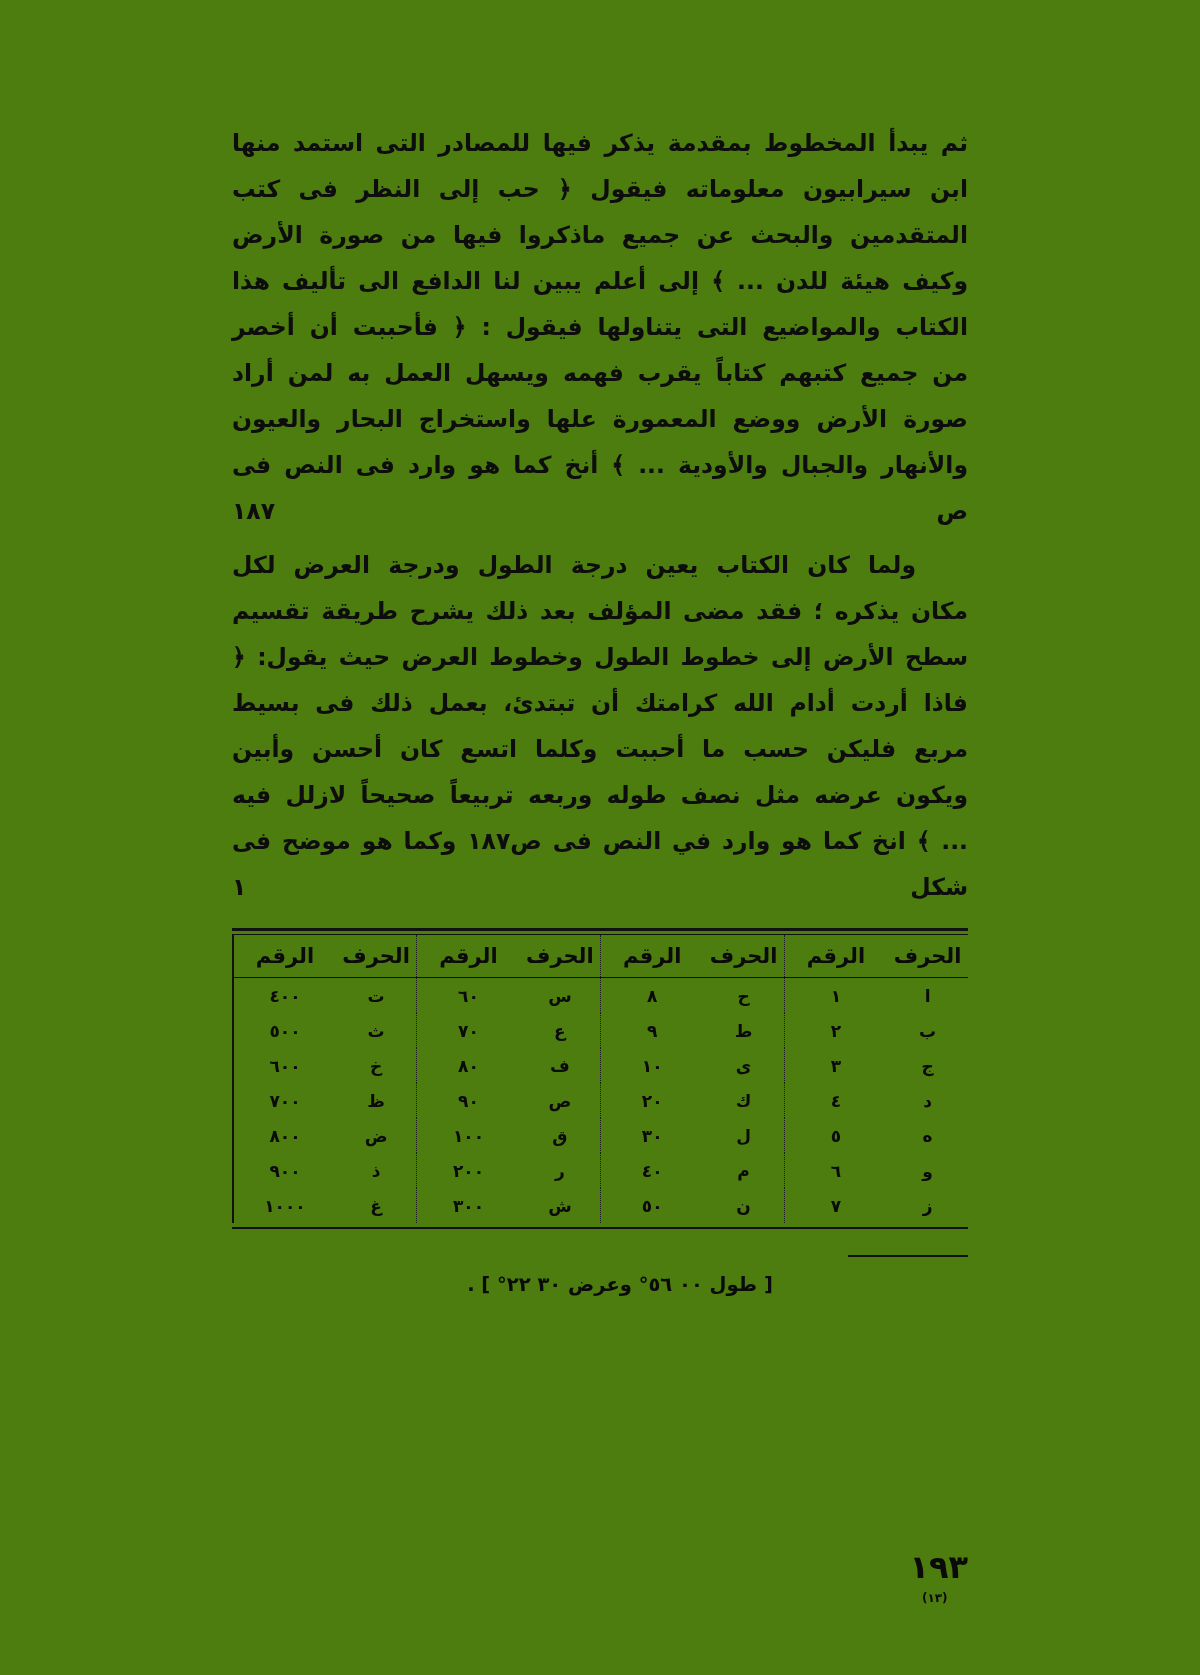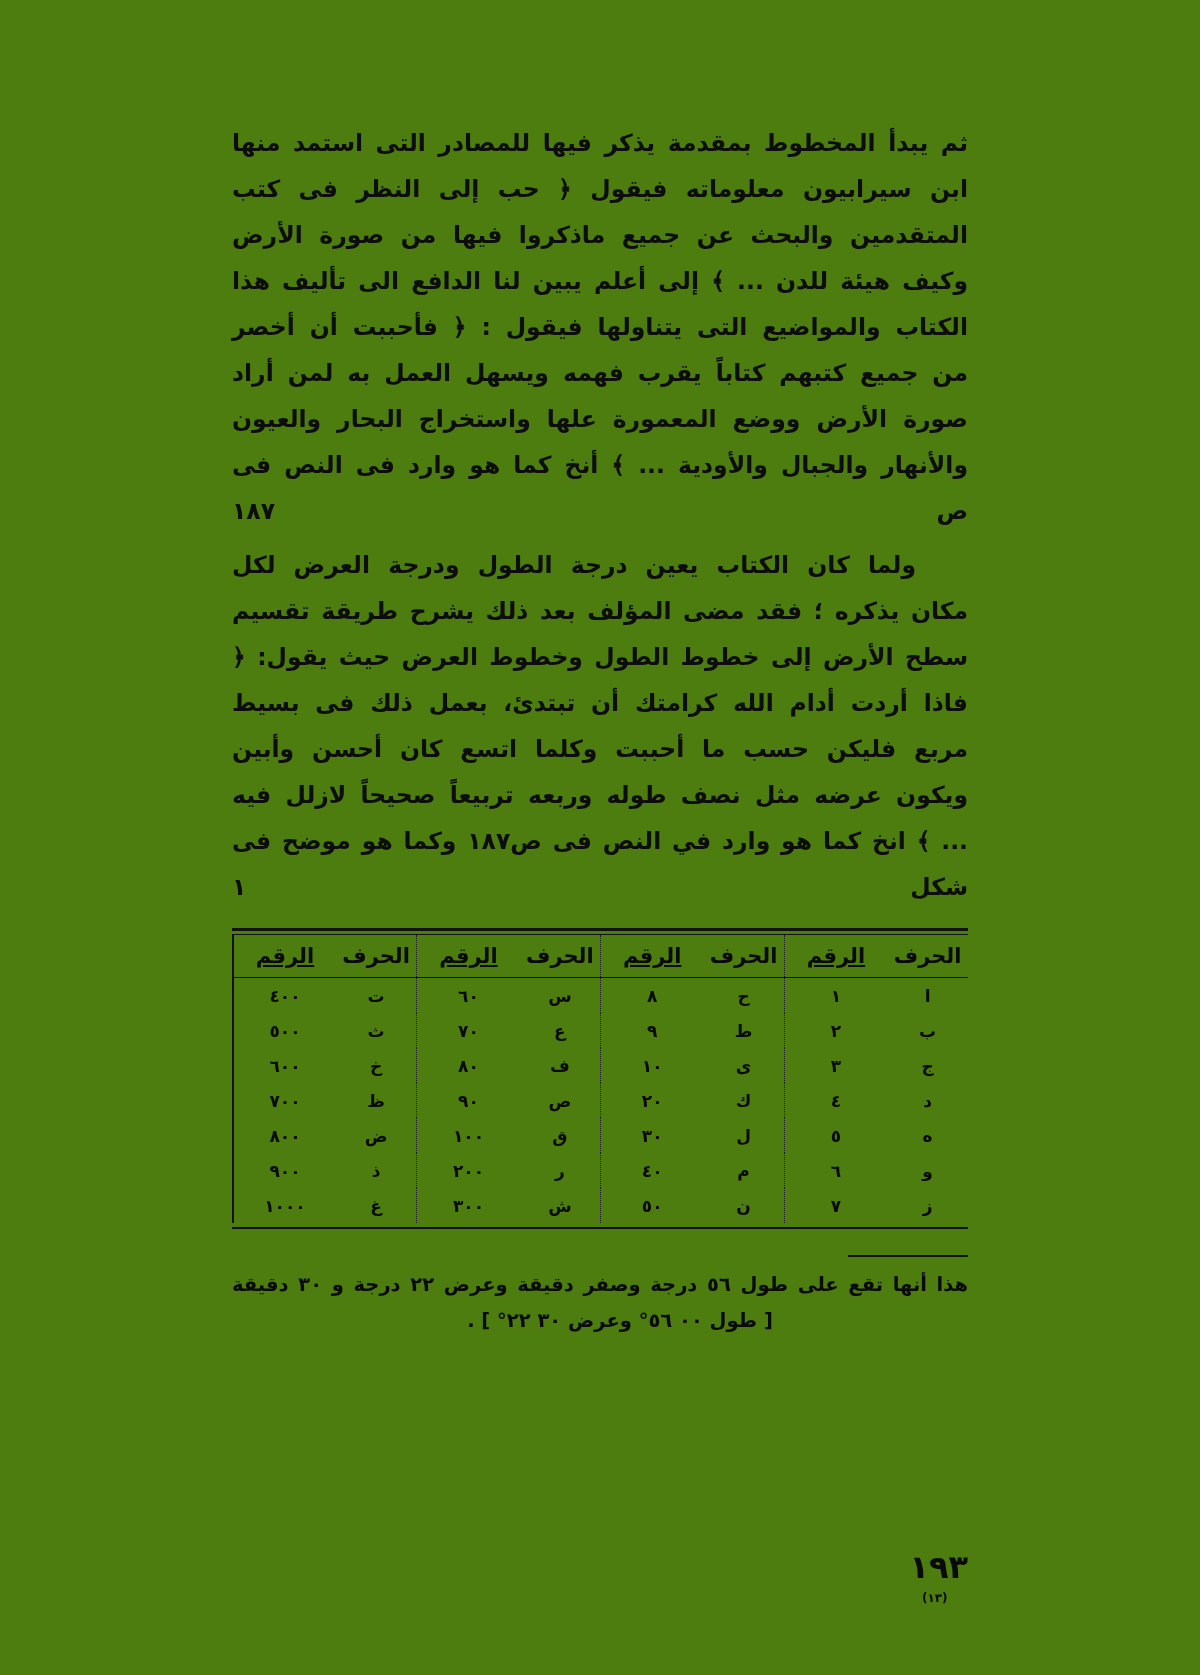--- a/index.html
+++ b/index.html
@@ -89,21 +89,21 @@
   
   table.abjad td.sep-left,
   table.abjad th.sep-left {
     border-left: 1.6px dotted #1a1a1a;
   }
   table.abjad td.sep-solid,
   table.abjad th.sep-solid {
     border-left: 2px solid #111;
   }
   .col-letter { width: 11%; }
-  .col-num { width: 14%; text-decoration: underline; }
+  .col-num { width: 14%; }
 
   .table-bottom {
     border: 0;
     border-top: 2.4px solid #111;
     margin: 4px 0 0 0;
   }
 
   
   .footnote {
     margin-top: 26px;
@@ -251,21 +251,20 @@
             <td class="sep-solid">١٠٠٠</td>
           </tr>
         </tbody>
       </table>
 
       <hr class="table-bottom">
     </div>
 
     <div class="footnote">
       <hr class="footnote-rule">
-      <p>هذا أنها تقع على طول ٥٦ درجة وصفر دقيقة وعرض ٢٢ درجة و ٣٠ دقيقة</p>
       <p class="fn-last">[ طول ٠٠ ٥٦° وعرض ٣٠ ٢٢° ] .</p>
     </div>
 
   </div>
 
   <div class="page-number">
     <div class="num">١٩٣</div>
     <div class="signature">(١٣)</div>
   </div>
 

